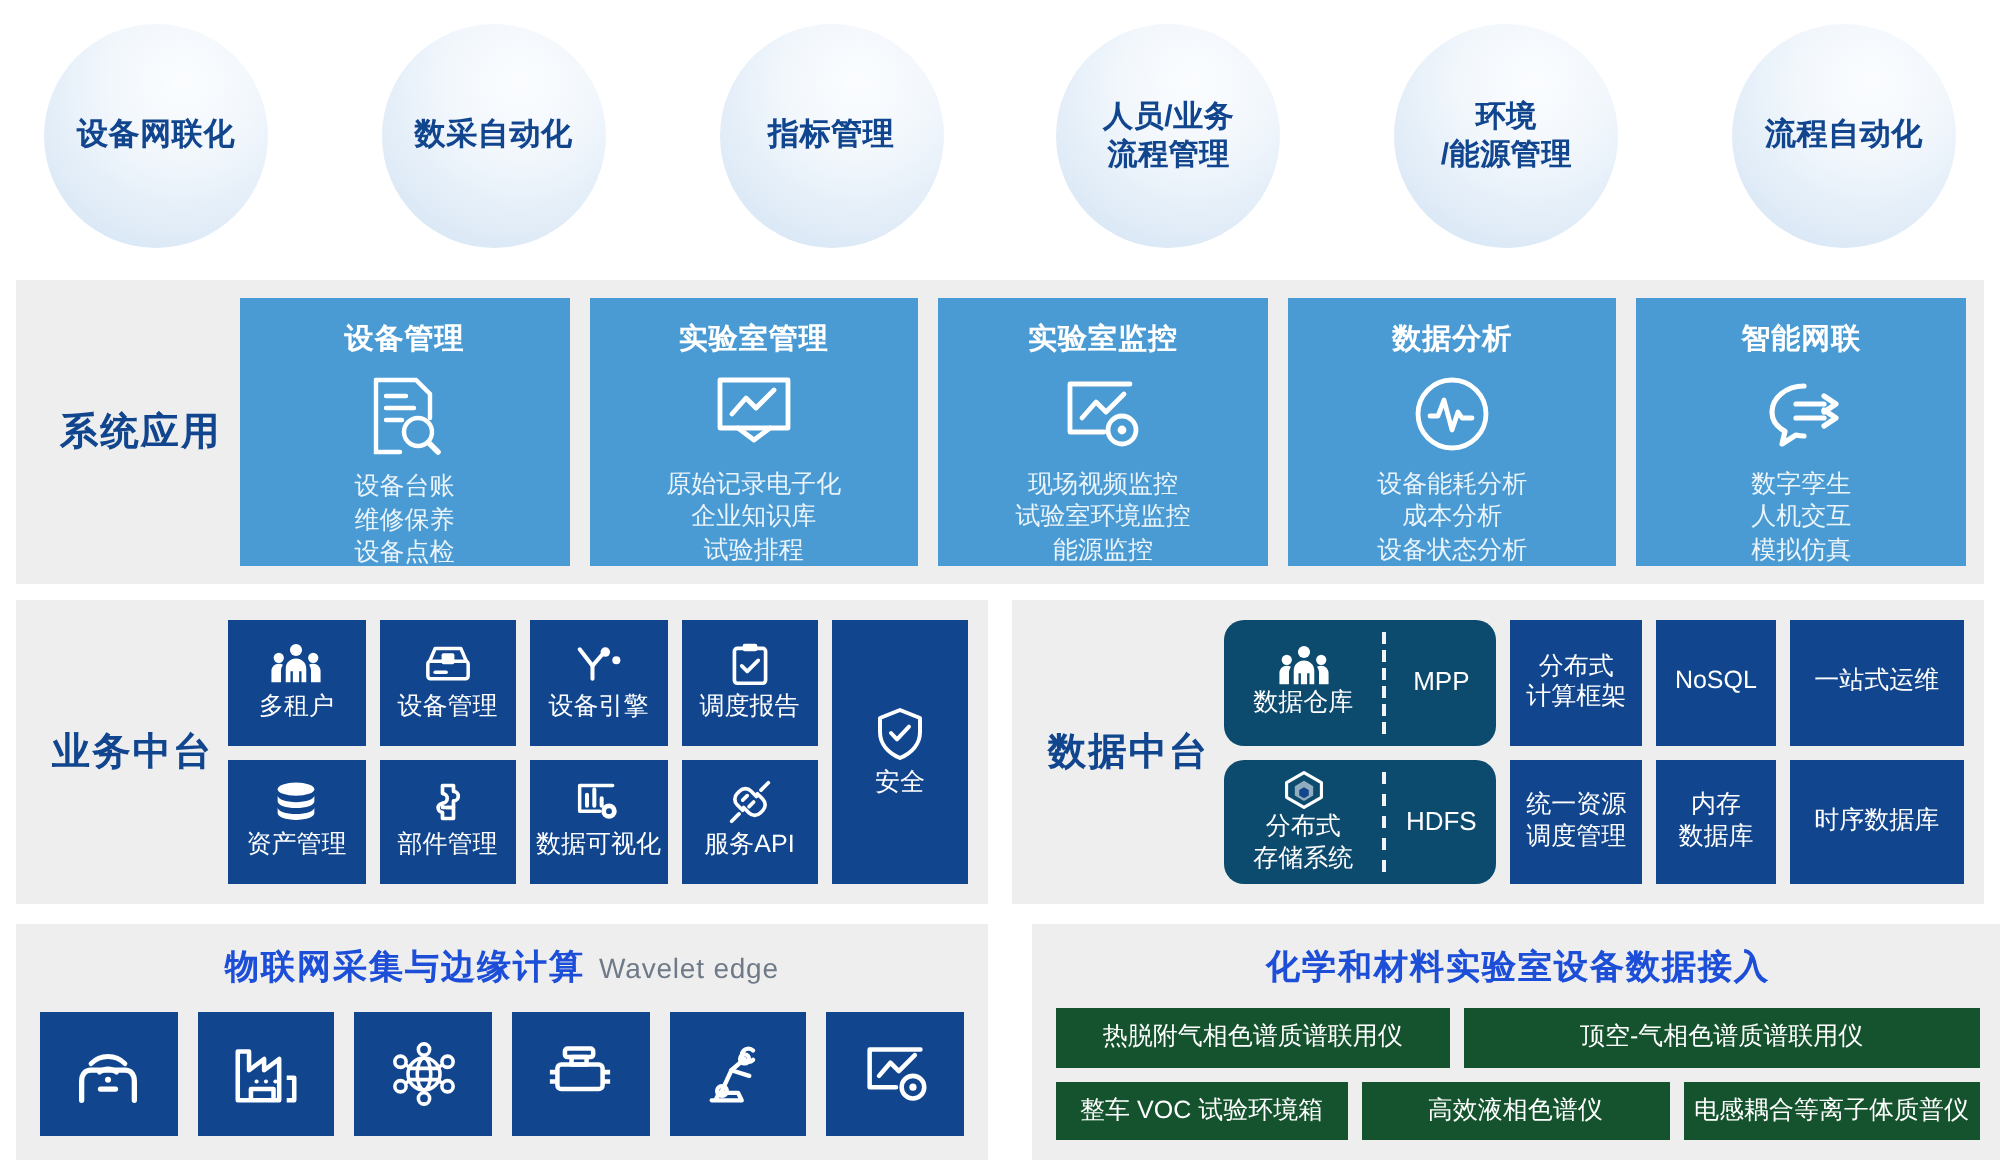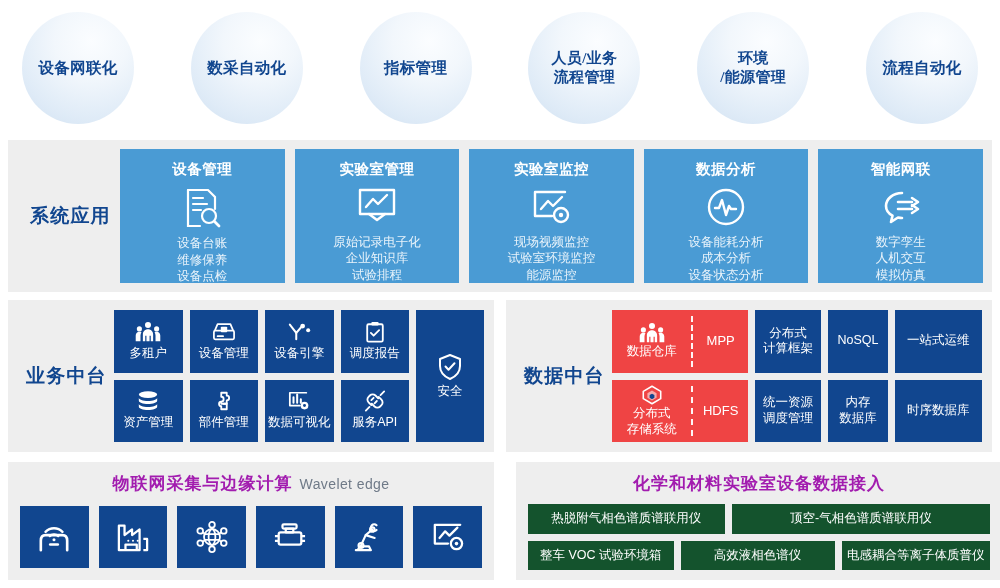--- a/index.html
+++ b/index.html
@@ -22,21 +22,21 @@
     background: radial-gradient(circle at 62% 26%, #fbfdff 0%, #f2f7fc 34%, #dfebf7 72%, #cfe0f1 100%);
     display: flex; align-items: center; justify-content: center;
     text-align: center;
     color: #11468f;
     font-weight: bold;
     font-size: 15.5px;
     line-height: 1.28;
     letter-spacing: .3px;
     flex: 0 0 112px;
   }
-  .circle.two-line { font-size: 15px; font-family: Liberation Serif, serif; }
+  .circle.two-line { font-size: 15px; }
 
   
   .panel { background: #eeeeee; position: absolute; }
 
   .section-title {
     color: #11468f; font-weight: bold; font-size: 19px;
     letter-spacing: 1.2px; white-space: nowrap;
   }
 
   
@@ -84,42 +84,43 @@
   .tile.icon-tile { flex: 1 1 0; }
   .tile.plain { flex: 1 1 0; }
 
   
   .tile.tall {
     flex: 0 0 68px; align-self: stretch; justify-content: center;
   }
 
   
   .split-tile {
-    flex: 2.45 1 0; background: #ef4444; display: flex; align-items: stretch;
+    flex: 2.45 1 0; background: #0c4a6e; display: flex; align-items: stretch;
     position: relative;
+    border-radius: 10px;
   }
   .split-tile .half {
     display: flex; flex-direction: column; align-items: center; justify-content: center;
     color: #fff; font-size: 12.5px; line-height: 1.25; text-align: center;
   }
   .split-tile .half.left { flex: 1.45 1 0; }
   .split-tile .half.right { flex: 1 1 0; font-size: 13px; }
   .split-tile .dash {
     width: 0; border-left: 2px dashed #ffffff; margin: 6px 0; opacity: .95;
   }
 
   
   #iot-panel { left: 8px;   top: 462px; width: 486px; height: 118px; }
   #lab-panel { left: 506px; top: 462px; width: 486px; height: 118px; margin-left: 10px; }
 
   .bottom-head {
     position: absolute; left: 0; right: 0; top: 10px;
     display: flex; align-items: baseline; justify-content: center; gap: 7px;
   }
-  .bottom-head .h-main { color: #a21caf; font-weight: bold; font-size: 17px; letter-spacing: 1px; }
+  .bottom-head .h-main { color: #1d4ed8; font-weight: bold; font-size: 17px; letter-spacing: 1px; }
   .bottom-head .h-sub  { color: #6f7a88; font-size: 14px; letter-spacing: .4px; }
 
   .iot-icons {
     position: absolute; left: 12px; right: 12px; top: 44px; height: 62px;
     display: flex; gap: 10px;
   }
   .iot-icon {
     flex: 1 1 0; background: #11468f; display: flex; align-items: center; justify-content: center;
   }
 

